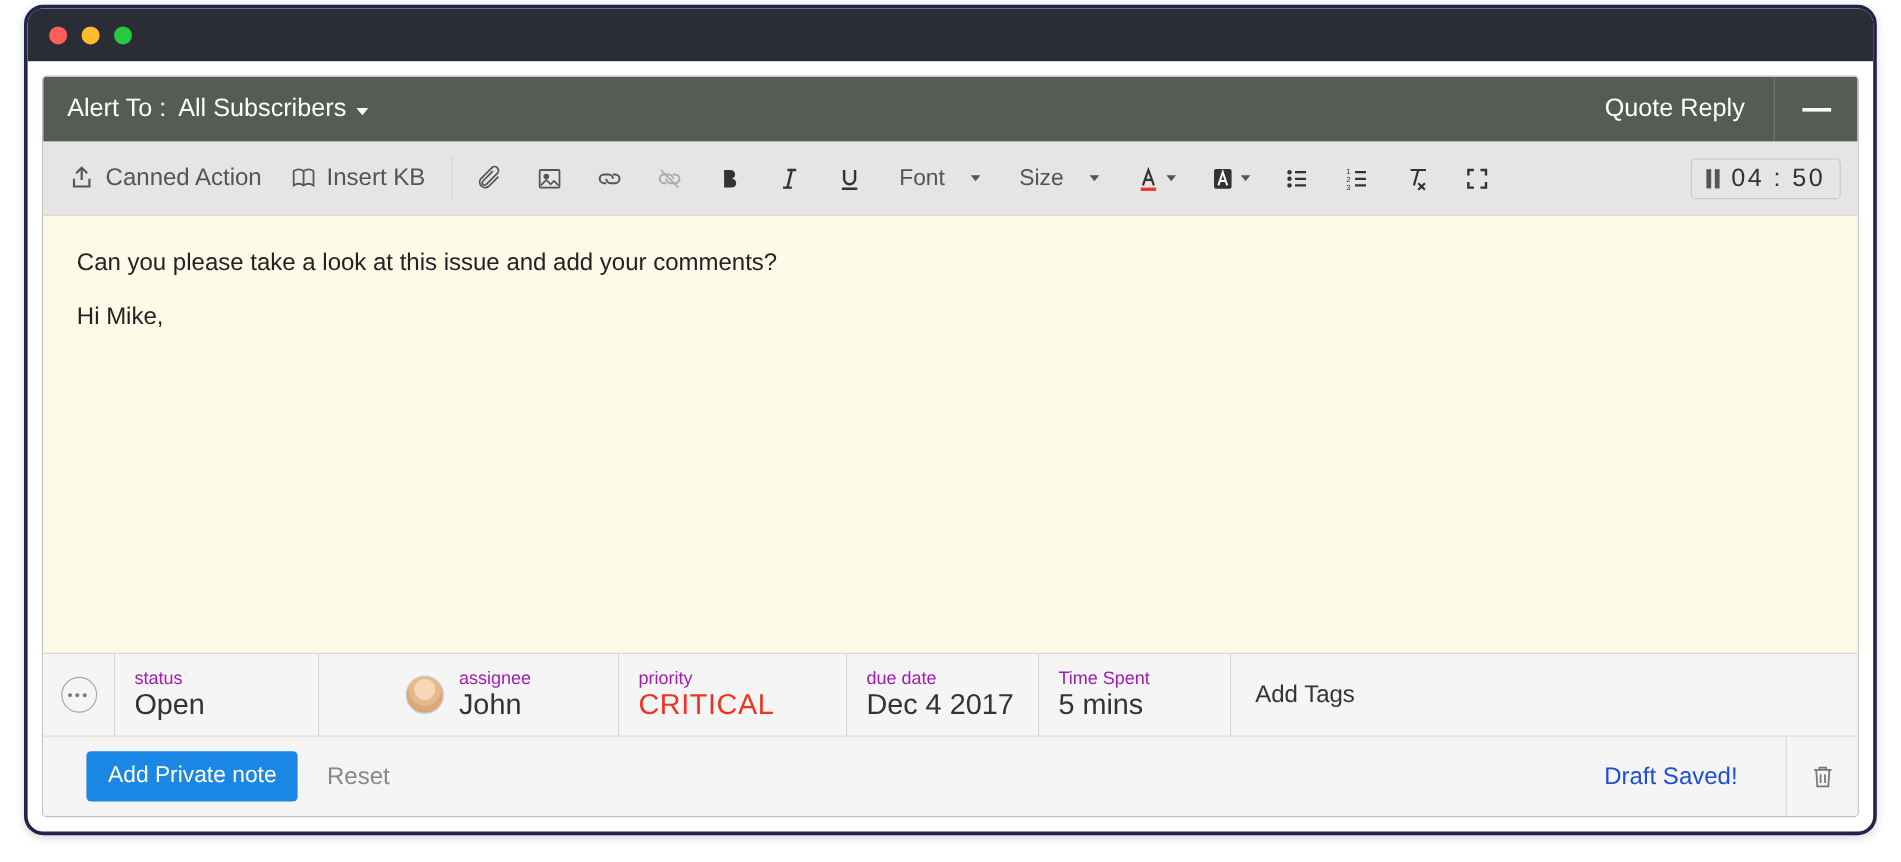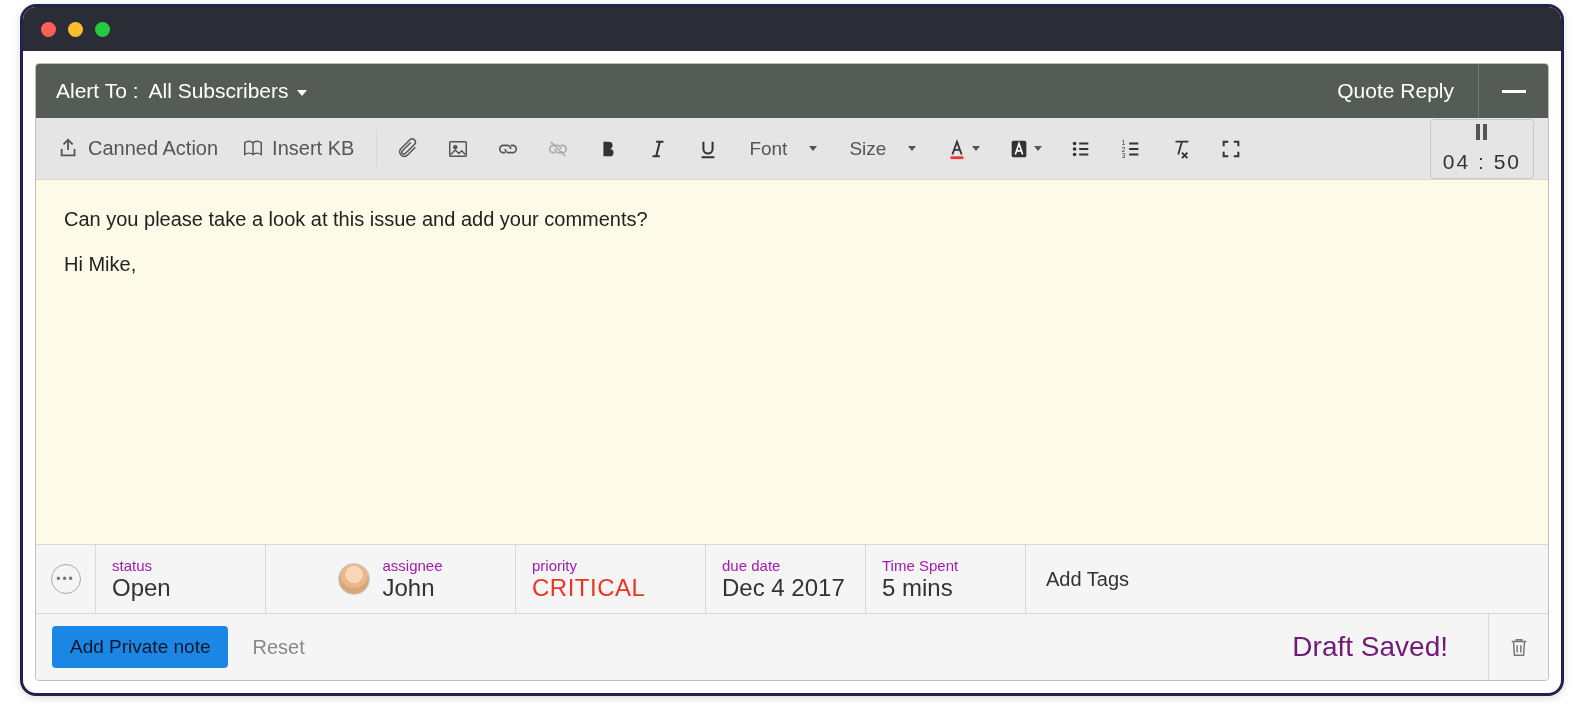--- a/index.html
+++ b/index.html
@@ -137,21 +137,20 @@
   padding: 4px 12px;
   margin-right: 14px;
   display: flex;
   align-items: center;
   gap: 10px;
   font-size: 21px;
   color: #333;
   letter-spacing: 2px;
   font-weight: 500;
   cursor: pointer;
-  flex-direction: column;
 }
 .pause-icon { display: flex; gap: 3px; }
 .pause-icon span { display:block; width: 4px; height: 16px; background: #555; }
 
 .editor-area {
   flex: 1;
   background: #fdfbe8;
   padding: 28px 28px;
   font-size: 20px;
   color: #222;
@@ -199,32 +198,33 @@
 .footer-row {
   height: 66px;
   background: #f5f5f5;
   display:flex;
   align-items:center;
   padding: 0 16px;
   gap: 24px;
 }
 .btn-primary {
   background: #1b87e5;
-  color: #0f172a;
+  color: #ffffff;
   border: none;
   border-radius: 4px;
   padding: 10px 18px;
   font-size: 19px;
   cursor: pointer;
+  margin-left: 20px;
 }
 .btn-ghost {
   background: none; border:none; color:#888; font-size:20px; cursor:pointer;
 }
 .footer-spacer { flex:1; }
-.draft-saved { font-size:28px; color:#701a75; }
+.draft-saved { font-size:20px; color:#1d4ed8; }
 .trash-cell {
   width: 60px; height: 100%;
   border-left:1px solid #d8d8d8;
   display:flex; align-items:center; justify-content:center;
   margin-left:16px; margin-right:-16px;
   cursor:pointer;
 }
 .trash-cell svg { width:22px; height:24px; stroke:#777; fill:none; stroke-width:1.6; }
 </style>
 </head>

